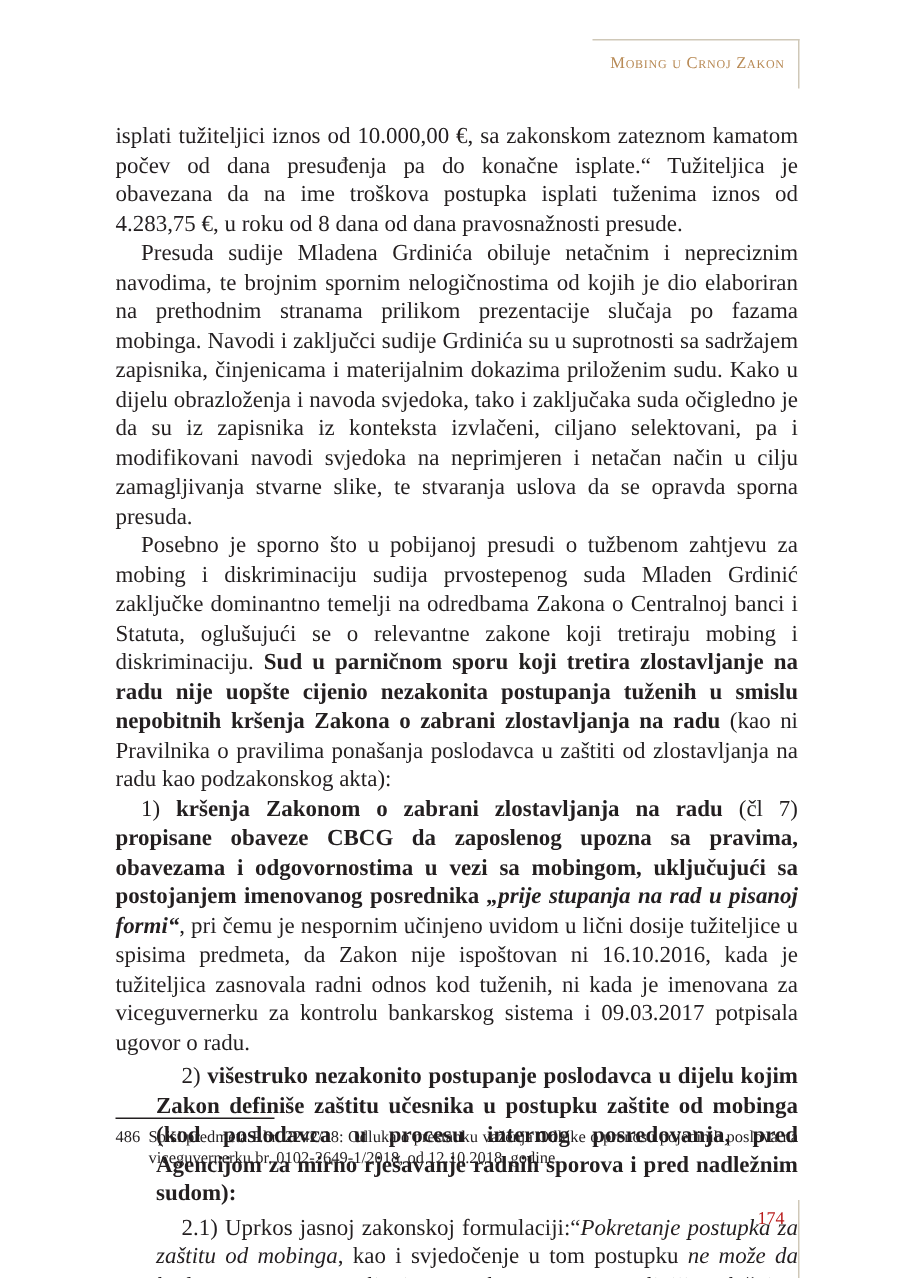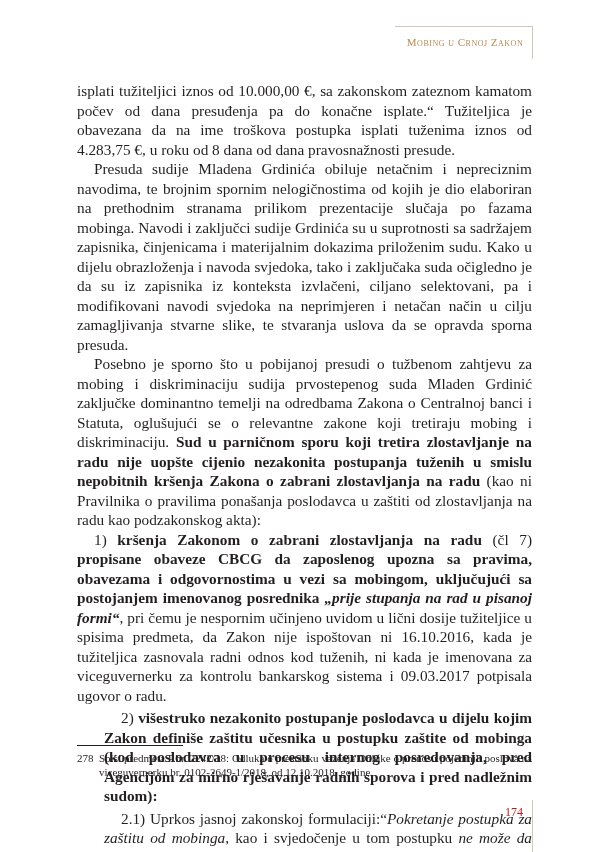--- a/index.html
+++ b/index.html
@@ -35,18 +35,18 @@
   <p>isplati tužiteljici iznos od 10.000,00 €, sa zakonskom zateznom kamatom počev od dana presuđenja pa do konačne isplate.“ Tužiteljica je obavezana da na ime troškova postupka isplati tuženima iznos od 4.283,75 €, u roku od 8 dana od dana pravosnažnosti presude.</p>
   <p class="ind">Presuda sudije Mladena Grdinića obiluje netačnim i nepreciznim navodima, te brojnim spornim nelogičnostima od kojih je dio elaboriran na prethodnim stranama prilikom prezentacije slučaja po fazama mobinga. Navodi i zaključci sudije Grdinića su u suprotnosti sa sadržajem zapisnika, činjenicama i materijalnim dokazima priloženim sudu. Kako u dijelu obrazloženja i navoda svjedoka, tako i zaključaka suda očigledno je da su iz zapisnika iz konteksta izvlačeni, ciljano selektovani, pa i modifikovani navodi svjedoka na neprimjeren i netačan način u cilju zamagljivanja stvarne slike, te stvaranja uslova da se opravda sporna presuda.</p>
   <p class="ind"><span>Posebno je sporno što u pobijanoj presudi o tužbenom zahtjevu za mobing i diskriminaciju sudija prvostepenog suda Mladen Grdinić zaključke dominantno temelji na odredbama Zakona o Centralnoj banci i Statuta, oglušujući se o relevantne zakone koji tretiraju mobing i diskriminaciju. </span><span class="b">Sud u parničnom sporu koji tretira zlostavljanje na radu nije uopšte cijenio nezakonita postupanja tuženih u smislu nepobitnih kršenja Zakona o zabrani zlostavljanja na radu</span><span> (kao ni Pravilnika o pravilima ponašanja poslodavca u zaštiti od zlostavljanja na radu kao podzakonskog akta):</span></p>
   <p class="ind"><span>1) </span><span class="b">kršenja Zakonom o zabrani zlostavljanja na radu</span><span> (čl 7) </span><span class="b">propisane obaveze CBCG da zaposlenog upozna sa pravima, obavezama i odgovornostima u vezi sa mobingom, uključujući  sa postojanjem imenovanog posrednika </span><span class="b i">„prije stupanja na rad u pisanoj formi“</span><span>, pri čemu je nespornim učinjeno uvidom u lični dosije tužiteljice u spisima predmeta, da Zakon nije ispoštovan ni 16.10.2016, kada je tužiteljica zasnovala radni odnos kod tuženih, ni kada je imenovana za viceguvernerku za kontrolu bankarskog sistema i 09.03.2017 potpisala ugovor o radu.</span></p>
   <p class="ind gap"><span>2) </span><span class="b">višestruko nezakonito postupanje poslodavca u dijelu kojim Zakon definiše zaštitu učesnika u postupku zaštite od mobinga (kod poslodavca u procesu internog posredovanja, pred Agencijom za mirno rješavanje radnih sporova i pred nadležnim sudom):</span></p>
   <p class="ind gap"><span>2.1) Uprkos jasnoj zakonskoj formulaciji:“</span><span class="i">Pokretanje postupka za zaštitu od mobinga</span><span>, kao i svjedočenje u tom postupku </span><span class="i">ne može da bude osnov za: stavljanje zaposlenog u nepovoljniji položaj u pogledu ostvarivanja prava i obaveza po osnovu rada…</span><span>” </span><span class="b">mober R. Žugić (5 dana nakon što je njemu kao Poslodavcu podnešen zahtjev za zaštitu od zlostavljanja na radu i pokretanje posredovanja od 07.03.2018. godine), dana 12.03.2018 godine donosi Odluku</span></p>
 </div>
 
 <div class="fn-rule"></div>
 <div class="fn">
-  <span class="num">278</span>
+  <span class="num">486</span>
   <span class="txt">Spisi predmeta P.br. 2242/18: Odluka o prestanku važenja Odluke o prenosu pojedinih poslova na viceguvernerku br. 0102-2649-1/2018, od 12.10.2018. godine.</span>
 </div>
 
 <div class="pg-num">174</div>
 <div class="pg-vline"></div>
 
 </body></html>

